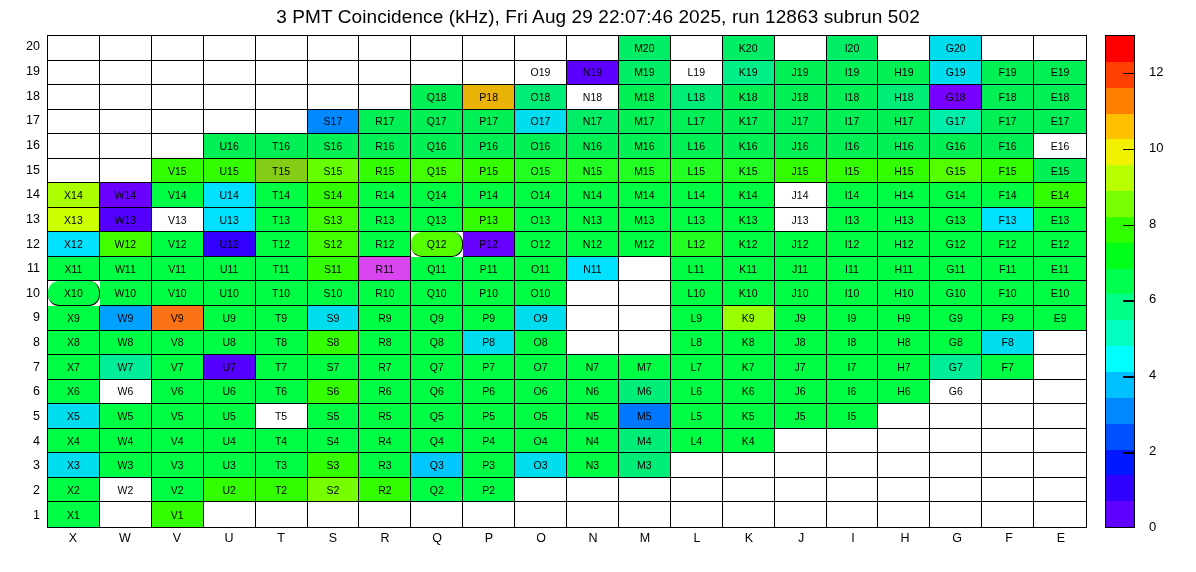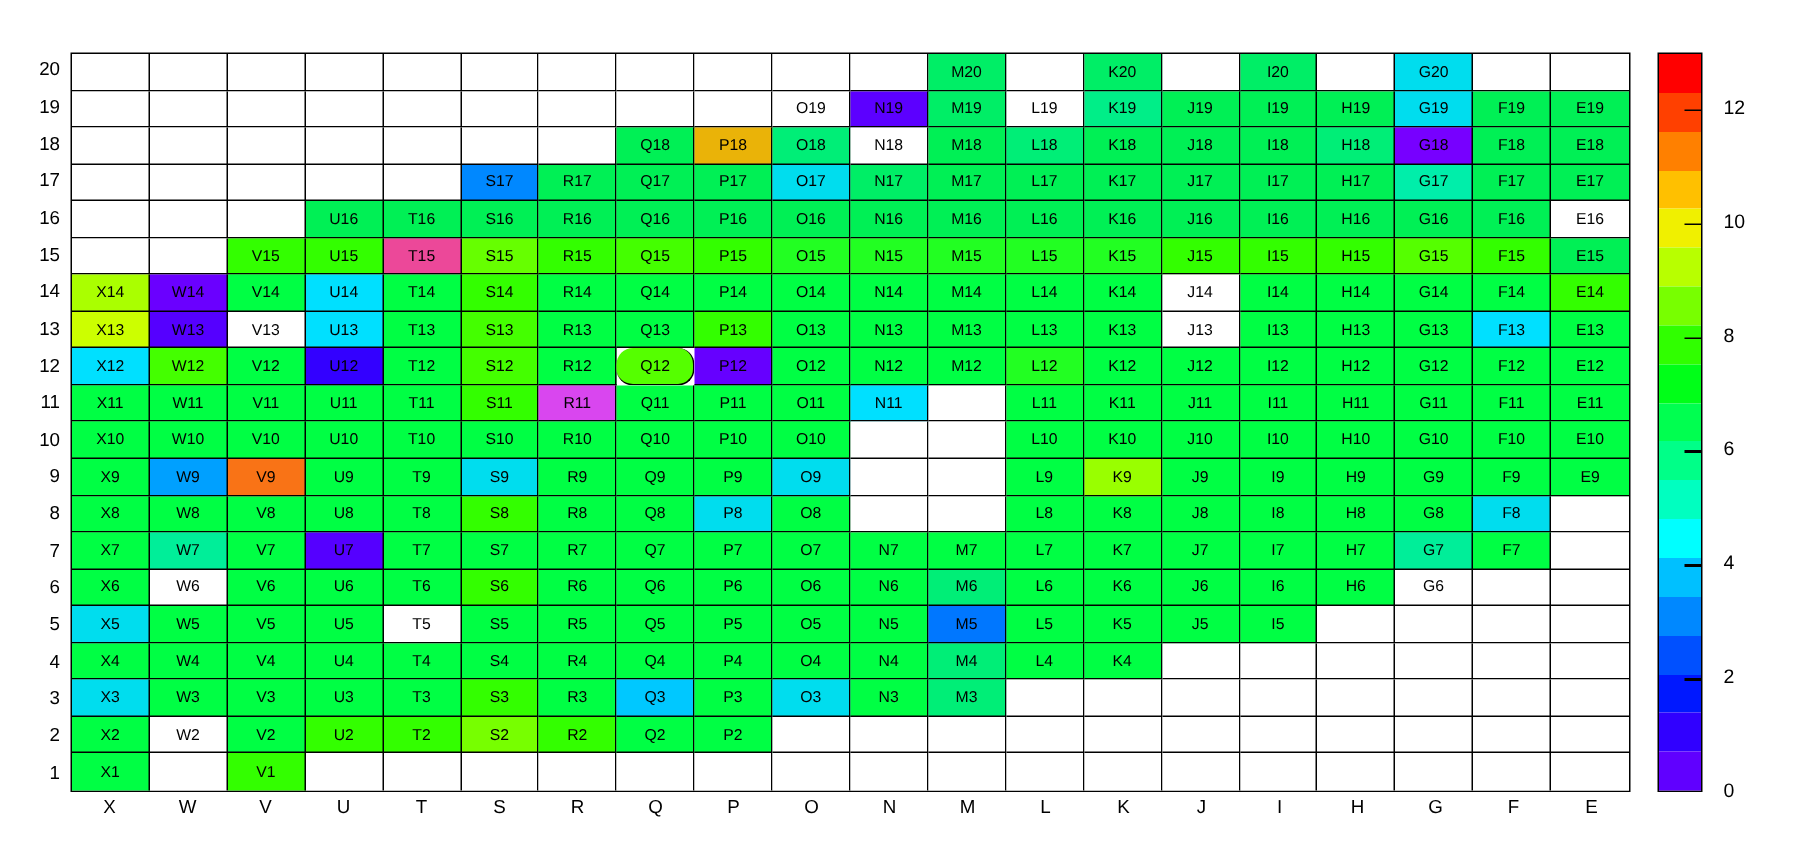--- a/index.html
+++ b/index.html
@@ -57,20 +57,21 @@
   }
   .cbtickmark{
     position:absolute;left:-12px;width:11px;height:1.5px;background:#000;
   }
 </style>
 </head>
 <body>
 
 <div id="root">
 
+  <div id="title">3 PMT Coincidence (kHz), Fri Aug 29 22:07:46 2025, run 12863 subrun 502</div>
 
   <div id="plot">
     <div id="grid" style="grid-template-columns: repeat(20, 1fr);">
         <div class="cell empty"></div>
         <div class="cell empty"></div>
         <div class="cell empty"></div>
         <div class="cell empty"></div>
         <div class="cell empty"></div>
         <div class="cell empty"></div>
         <div class="cell empty"></div>
@@ -164,21 +165,21 @@
         <div class="cell" title="J16 = 6.3" style="background: rgb(0, 240, 85);">J16</div>
         <div class="cell" title="I16 = 6.3" style="background: rgb(0, 240, 85);">I16</div>
         <div class="cell" title="H16 = 6.3" style="background: rgb(0, 240, 85);">H16</div>
         <div class="cell" title="G16 = 6.3" style="background: rgb(0, 240, 85);">G16</div>
         <div class="cell" title="F16 = 6.3" style="background: rgb(0, 240, 85);">F16</div>
         <div class="cell lastcol" title="E16 = 0" style="background: rgb(255, 255, 255);">E16</div>
         <div class="cell empty"></div>
         <div class="cell empty"></div>
         <div class="cell" title="V15 = 6.6" style="background: rgb(51, 255, 0);">V15</div>
         <div class="cell" title="U15 = 6.6" style="background: rgb(51, 255, 0);">U15</div>
-        <div class="cell" title="T15 = 6.5" style="background: #ec4899;">T15</div>
+        <div class="cell" title="T15 = 6.5" style="background: #84cc16;">T15</div>
         <div class="cell" title="S15 = 6.9" style="background: rgb(102, 255, 0);">S15</div>
         <div class="cell" title="R15 = 6.6" style="background: rgb(51, 255, 0);">R15</div>
         <div class="cell" title="Q15 = 6.7" style="background: rgb(68, 255, 0);">Q15</div>
         <div class="cell" title="P15 = 6.6" style="background: rgb(51, 255, 0);">P15</div>
         <div class="cell" title="O15 = 6.5" style="background: rgb(34, 255, 34);">O15</div>
         <div class="cell" title="N15 = 6.5" style="background: rgb(34, 255, 34);">N15</div>
         <div class="cell" title="M15 = 6.5" style="background: rgb(34, 255, 34);">M15</div>
         <div class="cell" title="L15 = 6.5" style="background: rgb(34, 255, 34);">L15</div>
         <div class="cell" title="K15 = 6.5" style="background: rgb(34, 255, 34);">K15</div>
         <div class="cell" title="J15 = 6.6" style="background: rgb(51, 255, 0);">J15</div>
@@ -260,21 +261,21 @@
         <div class="cell" title="N11 = 4.5" style="background: rgb(0, 224, 255);">N11</div>
         <div class="cell empty"></div>
         <div class="cell" title="L11 = 6.4" style="background: rgb(0, 255, 68);">L11</div>
         <div class="cell" title="K11 = 6.4" style="background: rgb(0, 255, 68);">K11</div>
         <div class="cell" title="J11 = 6.4" style="background: rgb(0, 255, 68);">J11</div>
         <div class="cell" title="I11 = 6.4" style="background: rgb(0, 255, 68);">I11</div>
         <div class="cell" title="H11 = 6.4" style="background: rgb(0, 255, 68);">H11</div>
         <div class="cell" title="G11 = 6.4" style="background: rgb(0, 255, 68);">G11</div>
         <div class="cell" title="F11 = 6.4" style="background: rgb(0, 255, 68);">F11</div>
         <div class="cell lastcol" title="E11 = 6.4" style="background: rgb(0, 255, 68);">E11</div>
-        <div class="cell" title="X10 = 6.4" style="background: rgb(0, 255, 68);">X10</div>
+        <div class="cell" title="X10 = 6.4" style="background: rgb(0, 255, 68); border-radius: 11px;">X10</div>
         <div class="cell" title="W10 = 6.4" style="background: rgb(0, 255, 68);">W10</div>
         <div class="cell" title="V10 = 6.4" style="background: rgb(0, 255, 68);">V10</div>
         <div class="cell" title="U10 = 6.4" style="background: rgb(0, 255, 68);">U10</div>
         <div class="cell" title="T10 = 6.4" style="background: rgb(0, 255, 68);">T10</div>
         <div class="cell" title="S10 = 6.4" style="background: rgb(0, 255, 68);">S10</div>
         <div class="cell" title="R10 = 6.4" style="background: rgb(0, 255, 68);">R10</div>
         <div class="cell" title="Q10 = 6.4" style="background: rgb(0, 255, 68);">Q10</div>
         <div class="cell" title="P10 = 6.4" style="background: rgb(0, 255, 68);">P10</div>
         <div class="cell" title="O10 = 6.4" style="background: rgb(0, 255, 68);">O10</div>
         <div class="cell empty"></div>

